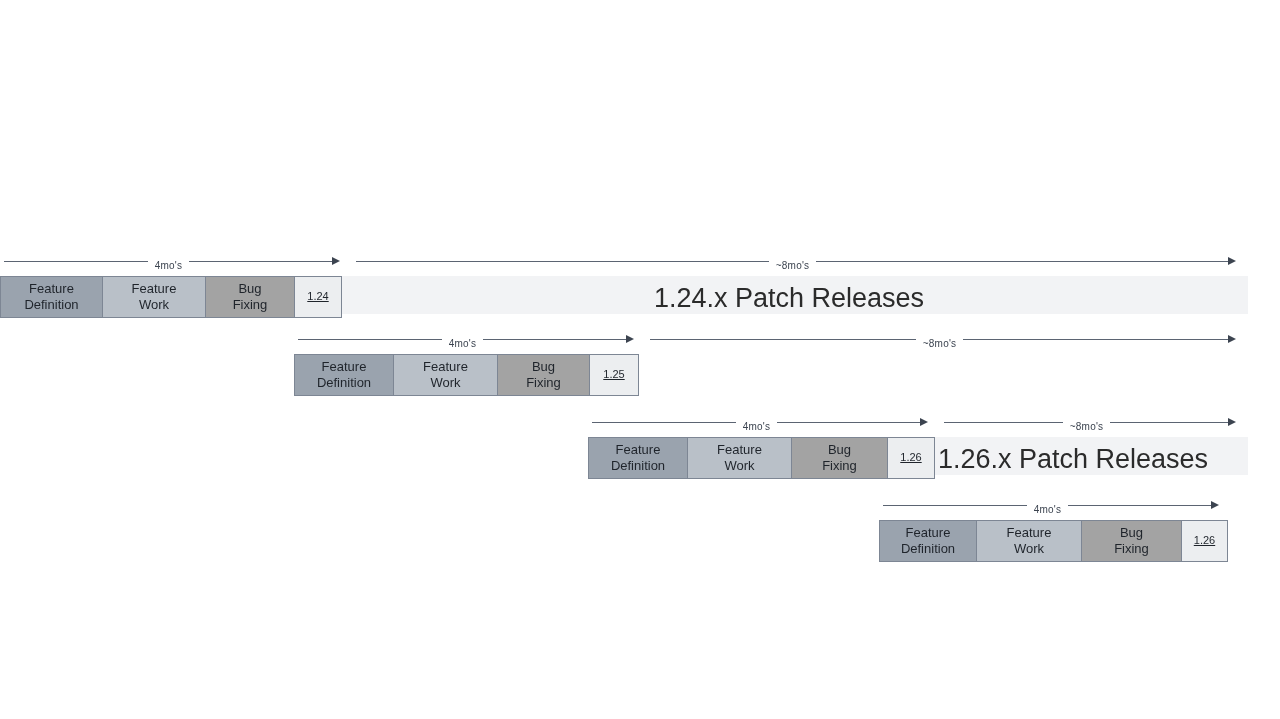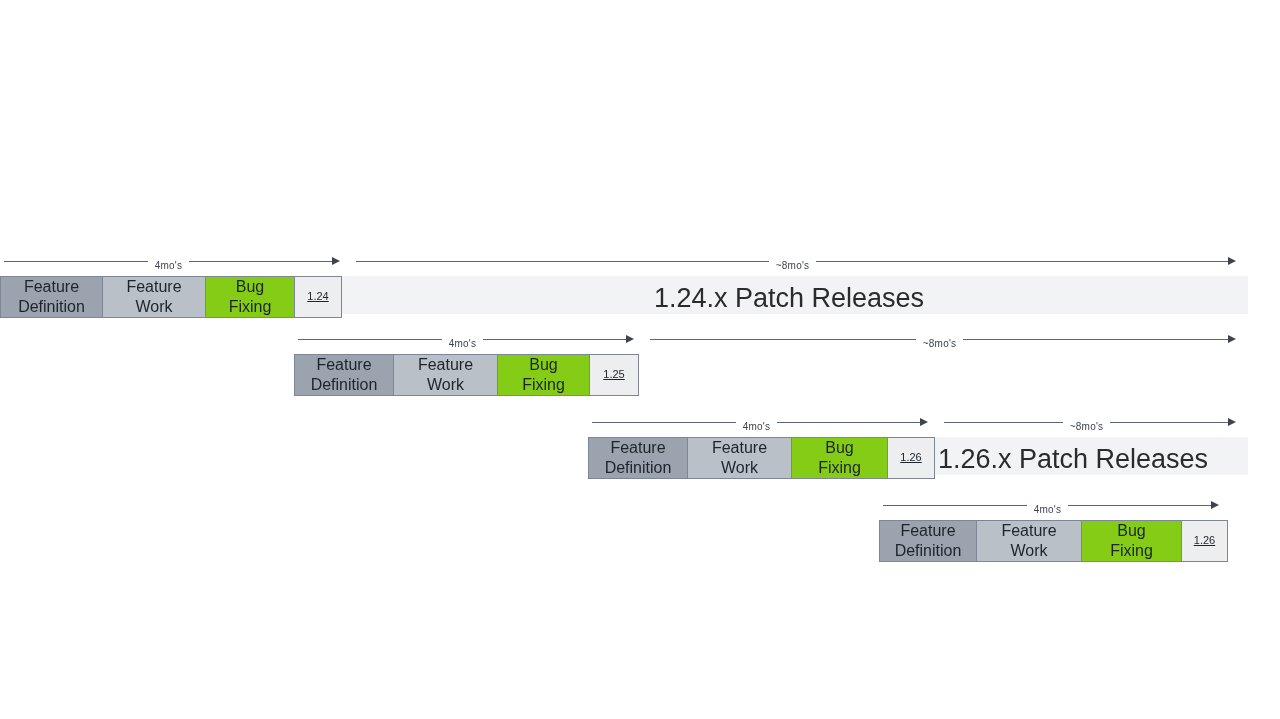--- a/index.html
+++ b/index.html
@@ -83,31 +83,31 @@
     display: flex;
     box-sizing: border-box;
   }
   .phase-block {
     box-sizing: border-box;
     border: 1px solid #7d8694;
     display: flex;
     align-items: center;
     justify-content: center;
     text-align: center;
-    font-size: 16px;
+    font-size: 13px;
     line-height: 1.25;
     color: #1f242b;
     font-family: "Liberation Sans", sans-serif;
     margin-left: -1px;
   }
   .phase-block:first-child { margin-left: 0; }
 
   .phase-feature-definition { background: #9aa3ae; }
   .phase-feature-work       { background: #b9c0c8; }
-  .phase-bug-fixing         { background: #84cc16; align-items: center; }
+  .phase-bug-fixing         { background: #a3a3a3; align-items: center; }
   .phase-version            { background: #eceef0; font-size: 11px; text-decoration: underline; }
 
   .phase-label { pointer-events: none; }
 </style>
 </head>
 <body>
 
 <div id="slide">
 
   <div class="release-row" style="left:0px; top:250px; width:1248px;">

